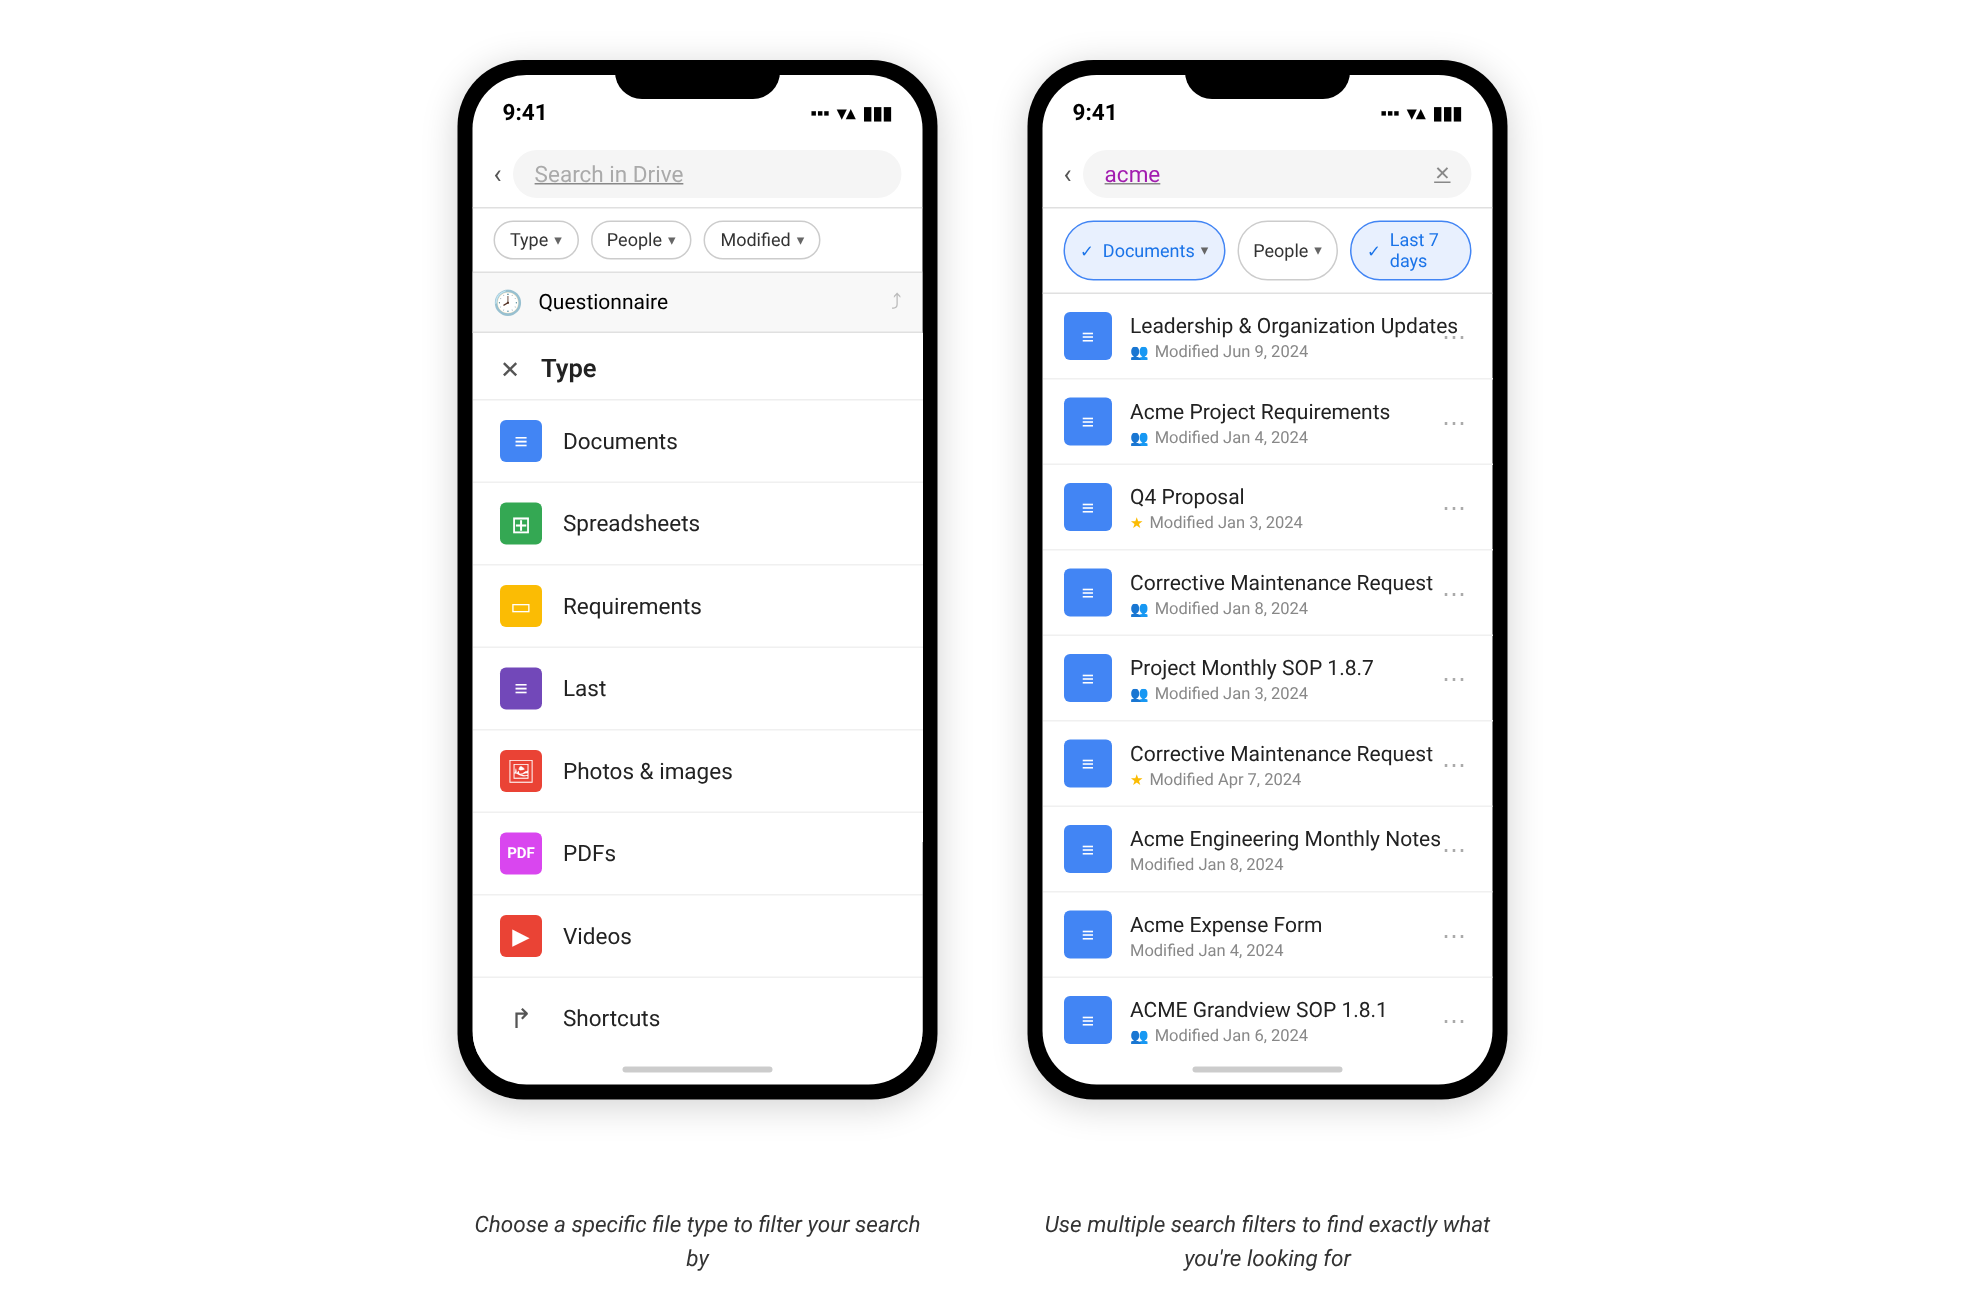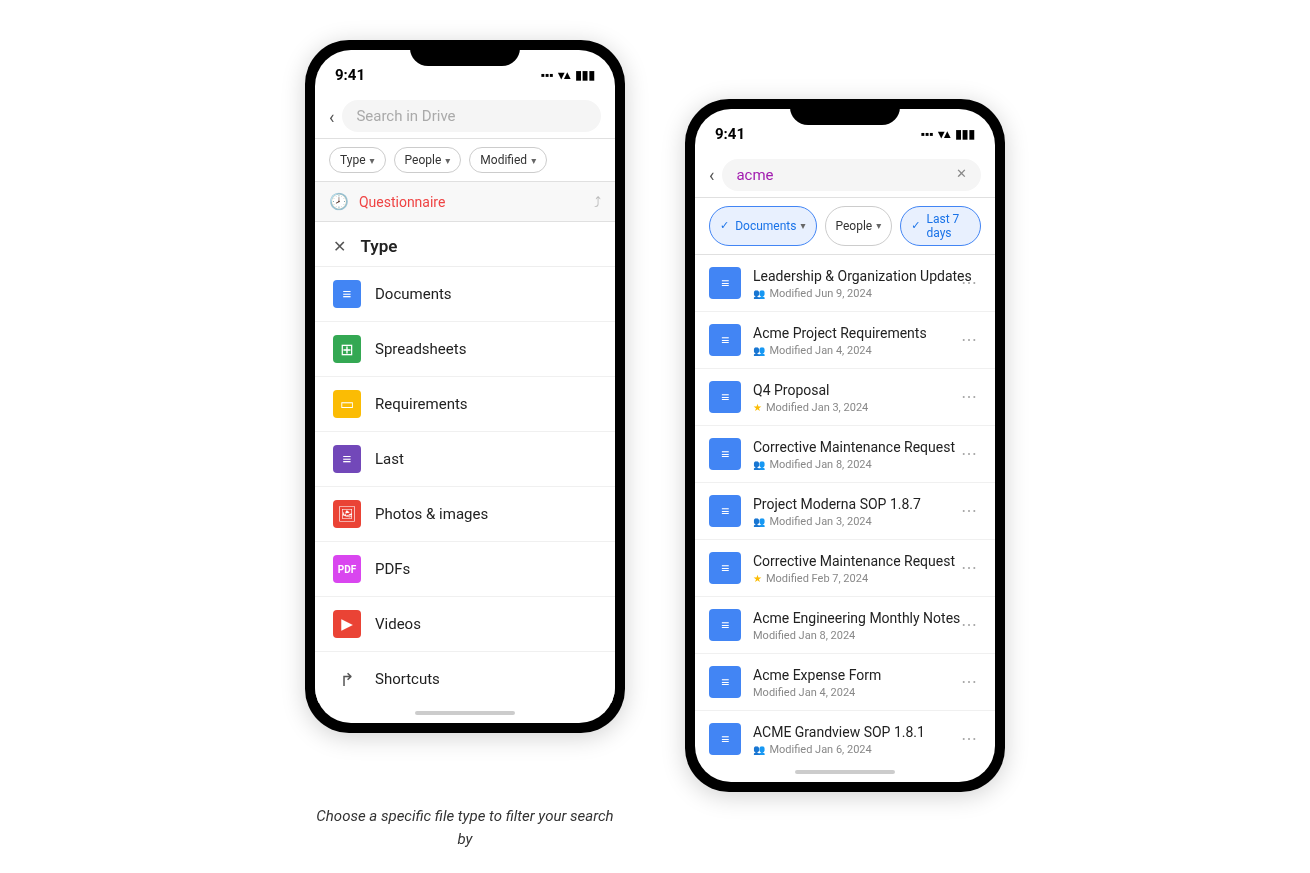--- a/index.html
+++ b/index.html
@@ -77,21 +77,22 @@
       cursor: pointer;
     }
     .search-input-container {
       flex: 1;
       background: #f5f5f5;
       border-radius: 20px;
       padding: 7px 14px;
       font-size: 15px;
       color: #888;
       display: flex;
-      align-items: flex-start;
+      align-items: center;
+      text-decoration: underline;
     }
     .search-input-text { color: #a21caf; }
     .search-x { margin-left: auto; color: #888; font-size: 13px; cursor: pointer; }
     
     .filter-row {
       display: flex;
       gap: 8px;
       padding: 8px 14px;
       border-bottom: 1px solid #e0e0e0;
     }
@@ -117,21 +118,21 @@
     
     .recent-row {
       display: flex;
       align-items: center;
       padding: 10px 14px;
       gap: 10px;
       background: #f8f8f8;
       border-bottom: 1px solid #e0e0e0;
     }
     .recent-icon { color: #777; font-size: 16px; }
-    .recent-text { font-size: 14px; color: #ef4444; flex: 1; }
+    .recent-text { font-size: 14px; color: #000000; flex: 1; }
     .recent-arrow { color: #bbb; font-size: 14px; }
     
     .type-panel {
       background: #fff;
       flex: 1;
       overflow-y: auto;
     }
     .type-header {
       display: flex;
       align-items: center;
@@ -399,31 +400,31 @@
           <div class="result-item">
             <div class="result-doc-icon">≡</div>
             <div class="result-info"><span class="result-name">Corrective Maintenance Request</span><div class="result-meta">
                 <span class="shared-icon">👥</span>
                 <span>Modified Jan 8, 2024</span>
               </div></div>
             <span class="result-more">⋯</span>
           </div>
           <div class="result-item">
             <div class="result-doc-icon">≡</div>
-            <div class="result-info"><span class="result-name">Project Moderna  SOP 1.8.7</span><div class="result-meta">
+            <div class="result-info"><span class="result-name">Project Monthly  SOP 1.8.7</span><div class="result-meta">
                 <span class="shared-icon">👥</span>
                 <span>Modified Jan 3, 2024</span>
               </div></div>
             <span class="result-more">⋯</span>
           </div>
           <div class="result-item">
             <div class="result-doc-icon">≡</div>
             <div class="result-info"><span class="result-name">Corrective Maintenance Request</span><div class="result-meta">
                 <span class="star">★</span>
-                <span>Modified Feb 7, 2024</span>
+                <span>Modified Apr 7, 2024</span>
               </div></div>
             <span class="result-more">⋯</span>
           </div>
           <div class="result-item">
             <div class="result-doc-icon">≡</div>
             <div class="result-info"><span class="result-name">Acme Engineering Monthly Notes</span><div class="result-meta">
                 <span>Modified Jan 8, 2024</span>
               </div></div>
             <span class="result-more">⋯</span>
           </div>
@@ -441,13 +442,14 @@
                 <span>Modified Jan 6, 2024</span>
               </div></div>
             <span class="result-more">⋯</span>
           </div>
         </div>
       <div class="home-indicator">
         <div class="home-bar"></div>
       </div>
     </div>
   </div>
+  <div class="caption">Use multiple search filters to find exactly what you're looking for</div>
 </div>
 
 </body></html>

